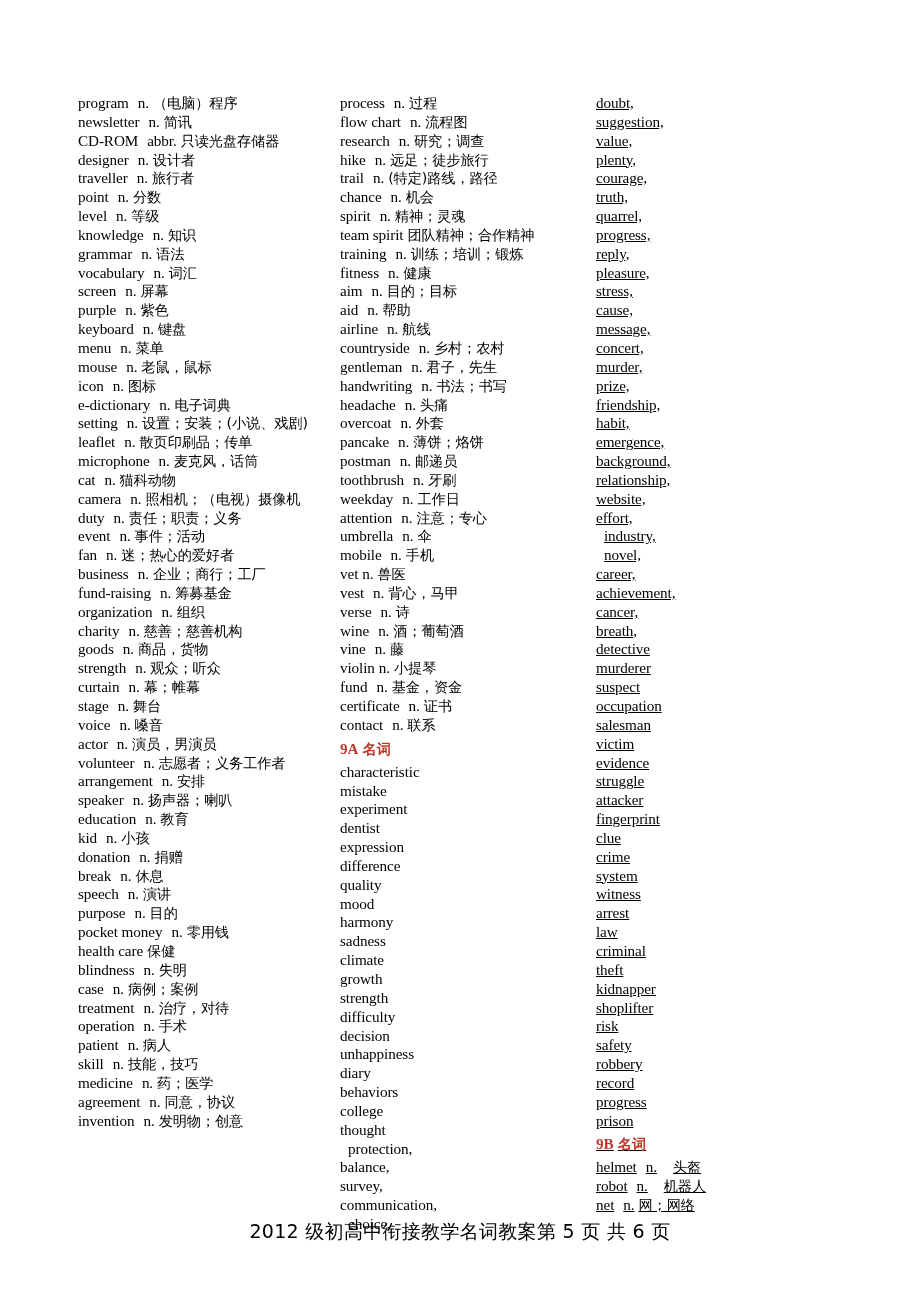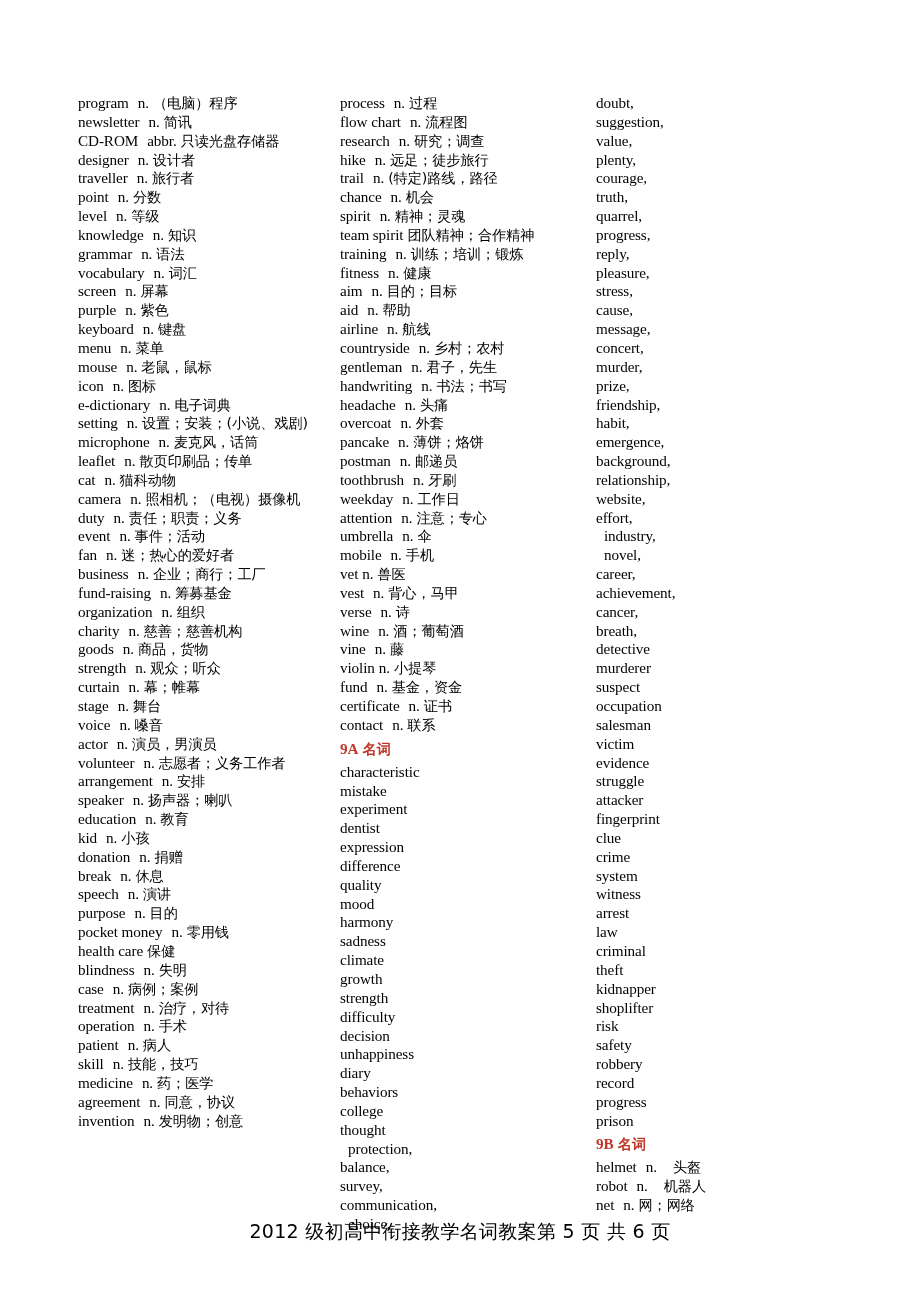--- a/index.html
+++ b/index.html
@@ -27,21 +27,21 @@
   .columns {
     display: flex;
     align-items: flex-start;
     width: 772px;
   }
   .col {
     box-sizing: border-box;
   }
   .col-1 { width: 262px; padding-right: 6px; }
   .col-2 { width: 256px; padding-right: 6px; }
-  .col-3 { width: 254px; }
+  .col-3 { width: 254px; text-decoration: underline; }
 
   .entry {
     font-size: 15.2px;
     line-height: 18.85px;
     white-space: normal;
     word-break: break-word;
     letter-spacing: -0.1px;
   }
   .entry .w {
     font-family: "Liberation Serif", "DejaVu Serif", serif;
@@ -100,22 +100,22 @@
         <div class="entry"><span class="w">grammar</span><span class="gap-sm"></span><span class="pos">n.</span><span class="gap-xs"></span><span class="cn">语法</span></div>
         <div class="entry"><span class="w">vocabulary</span><span class="gap-sm"></span><span class="pos">n.</span><span class="gap-xs"></span><span class="cn">词汇</span></div>
         <div class="entry"><span class="w">screen</span><span class="gap-sm"></span><span class="pos">n.</span><span class="gap-xs"></span><span class="cn">屏幕</span></div>
         <div class="entry"><span class="w">purple</span><span class="gap-sm"></span><span class="pos">n.</span><span class="gap-xs"></span><span class="cn">紫色</span></div>
         <div class="entry"><span class="w">keyboard</span><span class="gap-sm"></span><span class="pos">n.</span><span class="gap-xs"></span><span class="cn">键盘</span></div>
         <div class="entry"><span class="w">menu</span><span class="gap-sm"></span><span class="pos">n.</span><span class="gap-xs"></span><span class="cn">菜单</span></div>
         <div class="entry"><span class="w">mouse</span><span class="gap-sm"></span><span class="pos">n.</span><span class="gap-xs"></span><span class="cn">老鼠，鼠标</span></div>
         <div class="entry"><span class="w">icon</span><span class="gap-sm"></span><span class="pos">n.</span><span class="gap-xs"></span><span class="cn">图标</span></div>
         <div class="entry"><span class="w">e-dictionary</span><span class="gap-sm"></span><span class="pos">n.</span><span class="gap-xs"></span><span class="cn">电子词典</span></div>
         <div class="entry"><span class="w">setting</span><span class="gap-sm"></span><span class="pos">n.</span><span class="gap-xs"></span><span class="cn">设置；安装；(小说、戏剧)</span></div>
+        <div class="entry"><span class="w">leaflet</span><span class="gap-sm"></span><span class="pos">n.</span><span class="gap-xs"></span><span class="cn">散页印刷品；传单</span></div>
         <div class="entry"><span class="w">microphone</span><span class="gap-sm"></span><span class="pos">n.</span><span class="gap-xs"></span><span class="cn">麦克风，话筒</span></div>
-        <div class="entry"><span class="w">leaflet</span><span class="gap-sm"></span><span class="pos">n.</span><span class="gap-xs"></span><span class="cn">散页印刷品；传单</span></div>
         <div class="entry"><span class="w">cat</span><span class="gap-sm"></span><span class="pos">n.</span><span class="gap-xs"></span><span class="cn">猫科动物</span></div>
         <div class="entry"><span class="w">camera</span><span class="gap-sm"></span><span class="pos">n.</span><span class="gap-xs"></span><span class="cn">照相机；（电视）摄像机</span></div>
         <div class="entry"><span class="w">duty</span><span class="gap-sm"></span><span class="pos">n.</span><span class="gap-xs"></span><span class="cn">责任；职责；义务</span></div>
         <div class="entry"><span class="w">event</span><span class="gap-sm"></span><span class="pos">n.</span><span class="gap-xs"></span><span class="cn">事件；活动</span></div>
         <div class="entry"><span class="w">fan</span><span class="gap-sm"></span><span class="pos">n.</span><span class="gap-xs"></span><span class="cn">迷；热心的爱好者</span></div>
         <div class="entry"><span class="w">business</span><span class="gap-sm"></span><span class="pos">n.</span><span class="gap-xs"></span><span class="cn">企业；商行；工厂</span></div>
         <div class="entry"><span class="w">fund-raising</span><span class="gap-sm"></span><span class="pos">n.</span><span class="gap-xs"></span><span class="cn">筹募基金</span></div>
         <div class="entry"><span class="w">organization</span><span class="gap-sm"></span><span class="pos">n.</span><span class="gap-xs"></span><span class="cn">组织</span></div>
         <div class="entry"><span class="w">charity</span><span class="gap-sm"></span><span class="pos">n.</span><span class="gap-xs"></span><span class="cn">慈善；慈善机构</span></div>
         <div class="entry"><span class="w">goods</span><span class="gap-sm"></span><span class="pos">n.</span><span class="gap-xs"></span><span class="cn">商品，货物</span></div>

